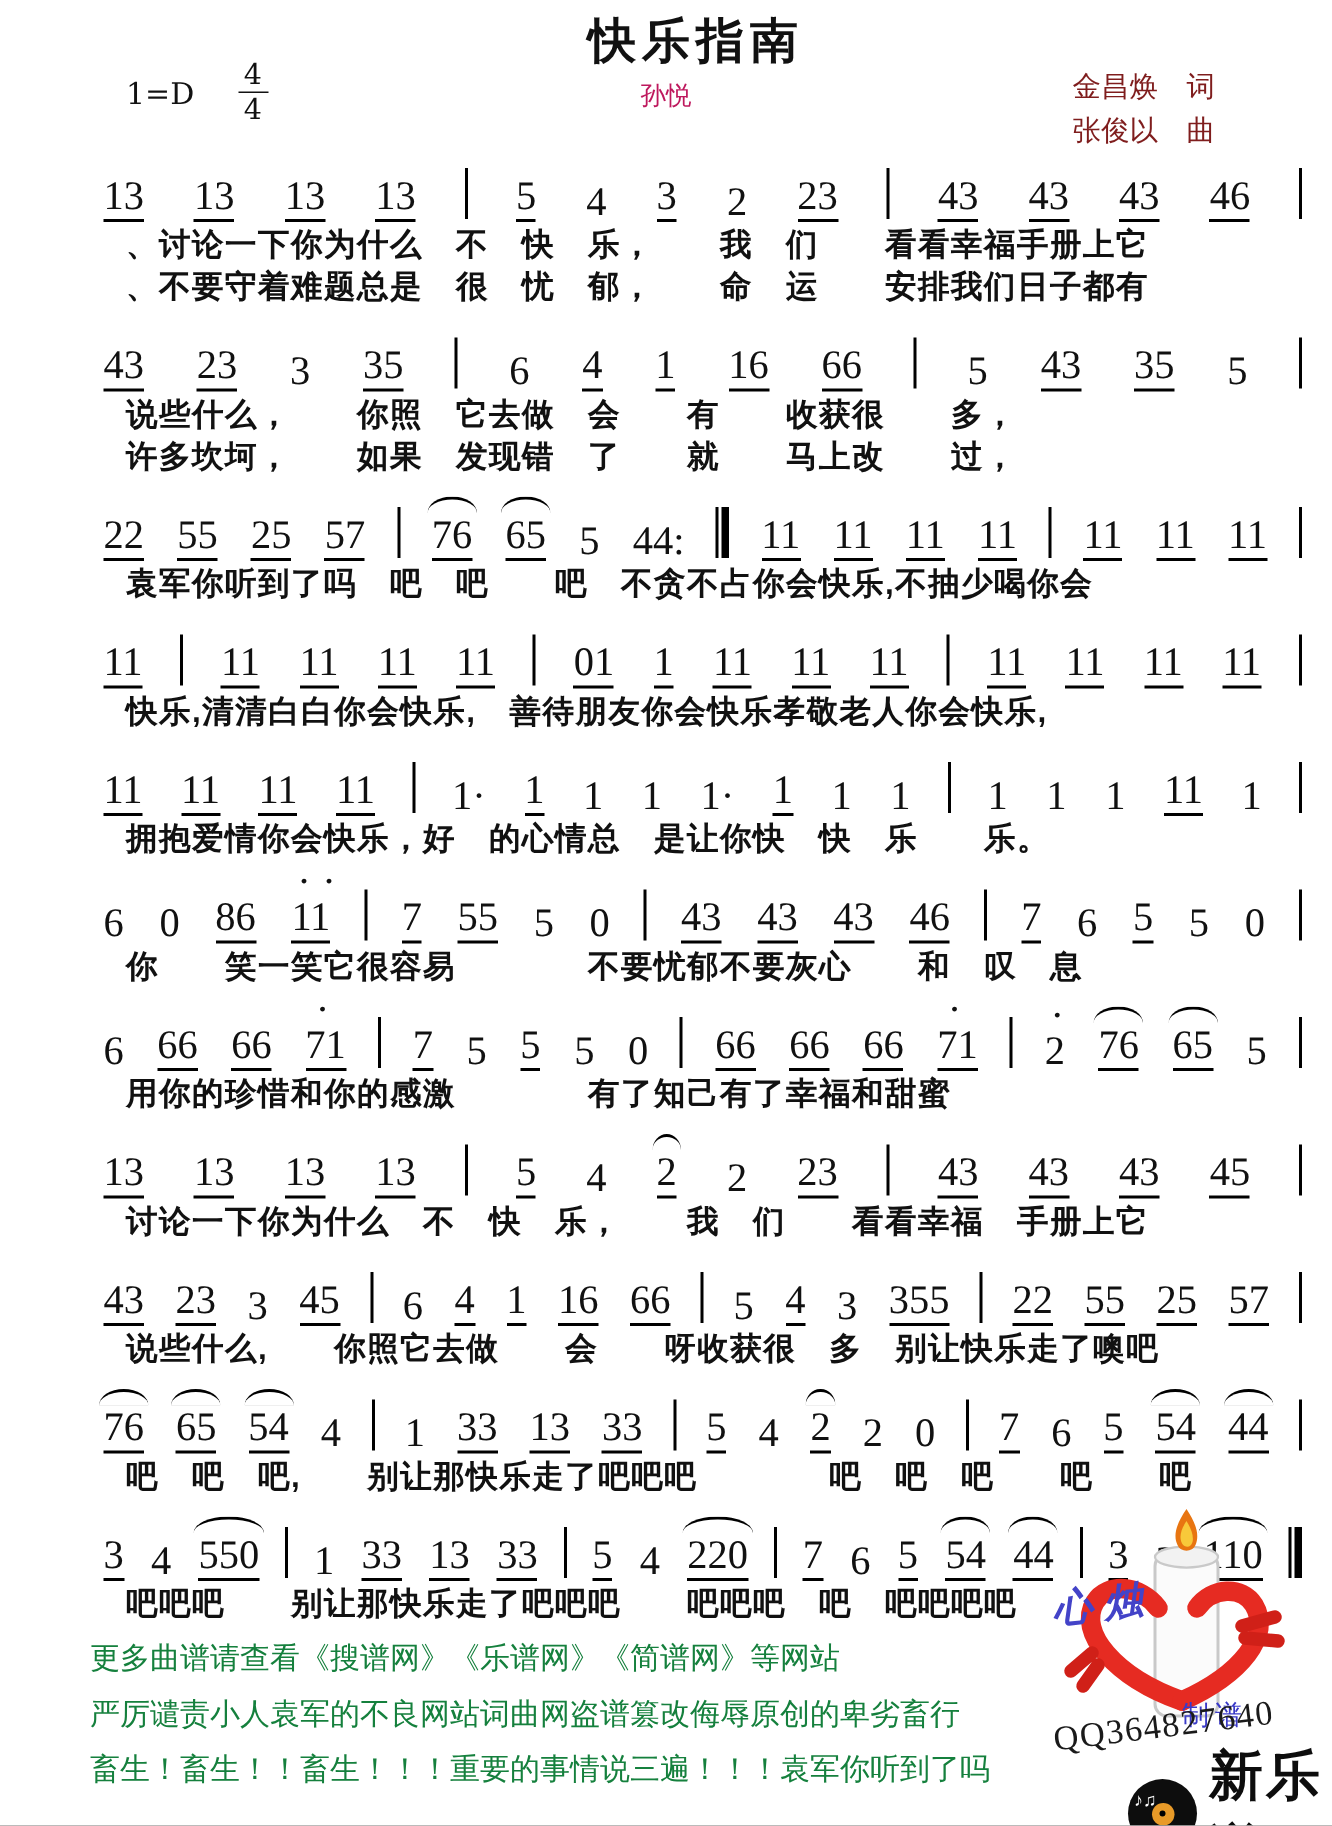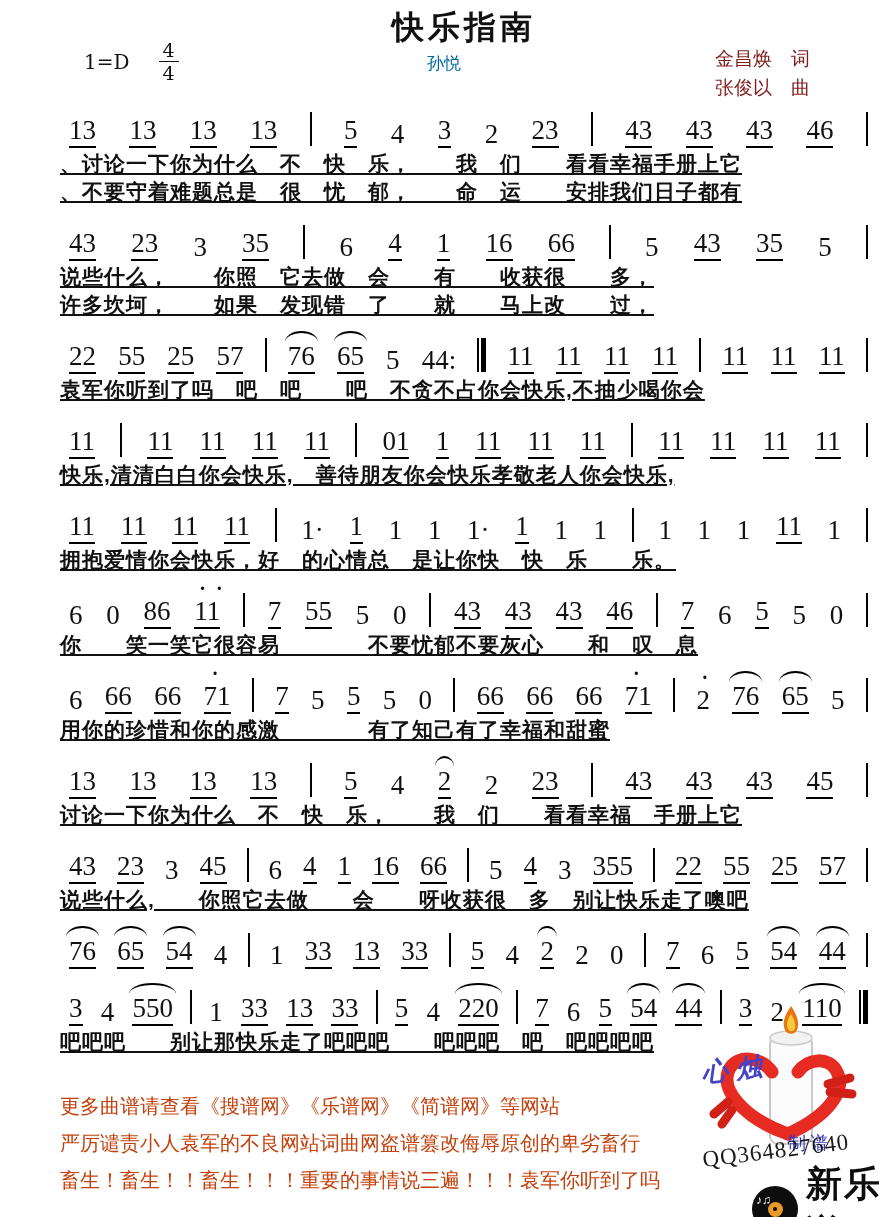--- a/index.html
+++ b/index.html
@@ -3,50 +3,50 @@
 <meta charset="utf-8">
 <style>
   html,body{margin:0;padding:0;background:#888;}
   .page{width:888px;height:1217px;background:#ffffff;position:relative;margin:0 auto;
         font-family:"Liberation Sans",sans-serif;color:#111;overflow:hidden;}
 
   
   .hdr{position:relative;height:96px;}
   .title{position:absolute;top:6px;left:0;right:0;text-align:center;
          font-family:"Liberation Serif",serif;font-size:32px;font-weight:600;letter-spacing:4px;margin-left:40px;}
-  .artist{position:absolute;top:52px;left:0;right:0;text-align:center;font-size:17px;color:#0369a1;}
+  .artist{position:absolute;top:52px;left:0;right:0;text-align:center;font-size:17px;color:#be185d;}
   .keysig{position:absolute;top:40px;left:84px;font-size:20px;display:flex;align-items:center;gap:29px;
           font-family:"DejaVu Serif",serif;}
   .meter{display:inline-flex;flex-direction:column;align-items:center;line-height:1;font-size:19px;}
   .meter .num{padding:1px 4px;}
   .meter .den{border-top:1.5px solid #111;padding:2px 4px 0;}
   .credits{position:absolute;top:44px;right:78px;text-align:left;font-size:19px;line-height:29px;color:#7f1d1d;}
 
   
-  .score{padding-top:2px;text-decoration:underline;}
+  .score{padding-top:2px;}
   .system{margin-bottom:5px;}
   .notes-row{display:flex;justify-content:space-between;align-items:flex-end;
              padding:14px 20px 2px 68px;
              font-family:"Liberation Serif",serif;font-size:27px;line-height:1;}
   .token{position:relative;padding:0 1px;white-space:nowrap;}
   .num{display:inline-block;}
   .num.ul{border-bottom:2px solid #000;padding-bottom:2px;}
   .arc{position:absolute;top:-12px;left:-2px;right:-2px;height:9px;
        border-top:2px solid #000;border-radius:50% 50% 0 0 / 100% 100% 0 0;}
   .odots{position:absolute;top:-15px;left:0;right:0;text-align:center;
          font-size:20px;line-height:10px;font-weight:bold;letter-spacing:10px;text-indent:6px;}
   .barline{width:2px;height:34px;background:#000;align-self:center;margin-bottom:2px;}
   .dbar{display:flex;gap:2px;align-self:center;margin-bottom:2px;}
   .dbar .bl{width:2px;height:34px;background:#000;}
   .dbar .bl.thick{width:5px;}
-  .lyric{padding-left:60px;font-size:21px;font-weight:600;line-height:28px;
+  .lyric{padding-left:84px;font-size:21px;font-weight:600;line-height:28px;
          letter-spacing:1px;white-space:pre;font-family:"Liberation Sans",sans-serif;}
 
   
-  .footer{position:absolute;left:60px;top:1088px;font-size:20px;line-height:37px;color:#c2410c;}
+  .footer{position:absolute;left:60px;top:1088px;font-size:20px;line-height:37px;color:#15803d;}
   .footer .f-bold{font-weight:normal;}
 
   
   .logo{position:absolute;left:688px;top:1006px;width:190px;height:160px;}
   .logo-text1{position:absolute;left:14px;top:46px;color:#4343c8;font-size:26px;font-style:italic;
               font-weight:bold;letter-spacing:8px;transform:rotate(-6deg);}
   .logo-text2{position:absolute;left:100px;top:125px;color:#3a3ac8;font-size:18px;letter-spacing:4px;}
   .logo-qq{position:absolute;left:14px;top:132px;font-size:23px;color:#1a1a1a;
            font-family:"Liberation Serif",serif;transform:rotate(-7deg);letter-spacing:1px;}
 
@@ -318,20 +318,21 @@
           <span class="token"><span class="num">2</span></span>
           <span class="token"><span class="num">0</span></span>
           <span class="barline"></span>
           <span class="token"><span class="num ul">7</span></span>
           <span class="token"><span class="num">6</span></span>
           <span class="token"><span class="num ul">5</span></span>
           <span class="token"><span class="arc"></span><span class="num ul">54</span></span>
           <span class="token"><span class="arc"></span><span class="num ul">44</span></span>
           <span class="barline"></span>
         </div>
+        <div class="lyric">吧　吧　吧,　　别让那快乐走了吧吧吧　　　　吧　吧　吧　　吧　　吧</div>
       </div>
       <div class="system">
         <div class="notes-row">
           <span class="token"><span class="num ul">3</span></span>
           <span class="token"><span class="num">4</span></span>
           <span class="token"><span class="arc"></span><span class="num ul">550</span></span>
           <span class="barline"></span>
           <span class="token"><span class="num">1</span></span>
           <span class="token"><span class="num ul">33</span></span>
           <span class="token"><span class="num ul">13</span></span>

